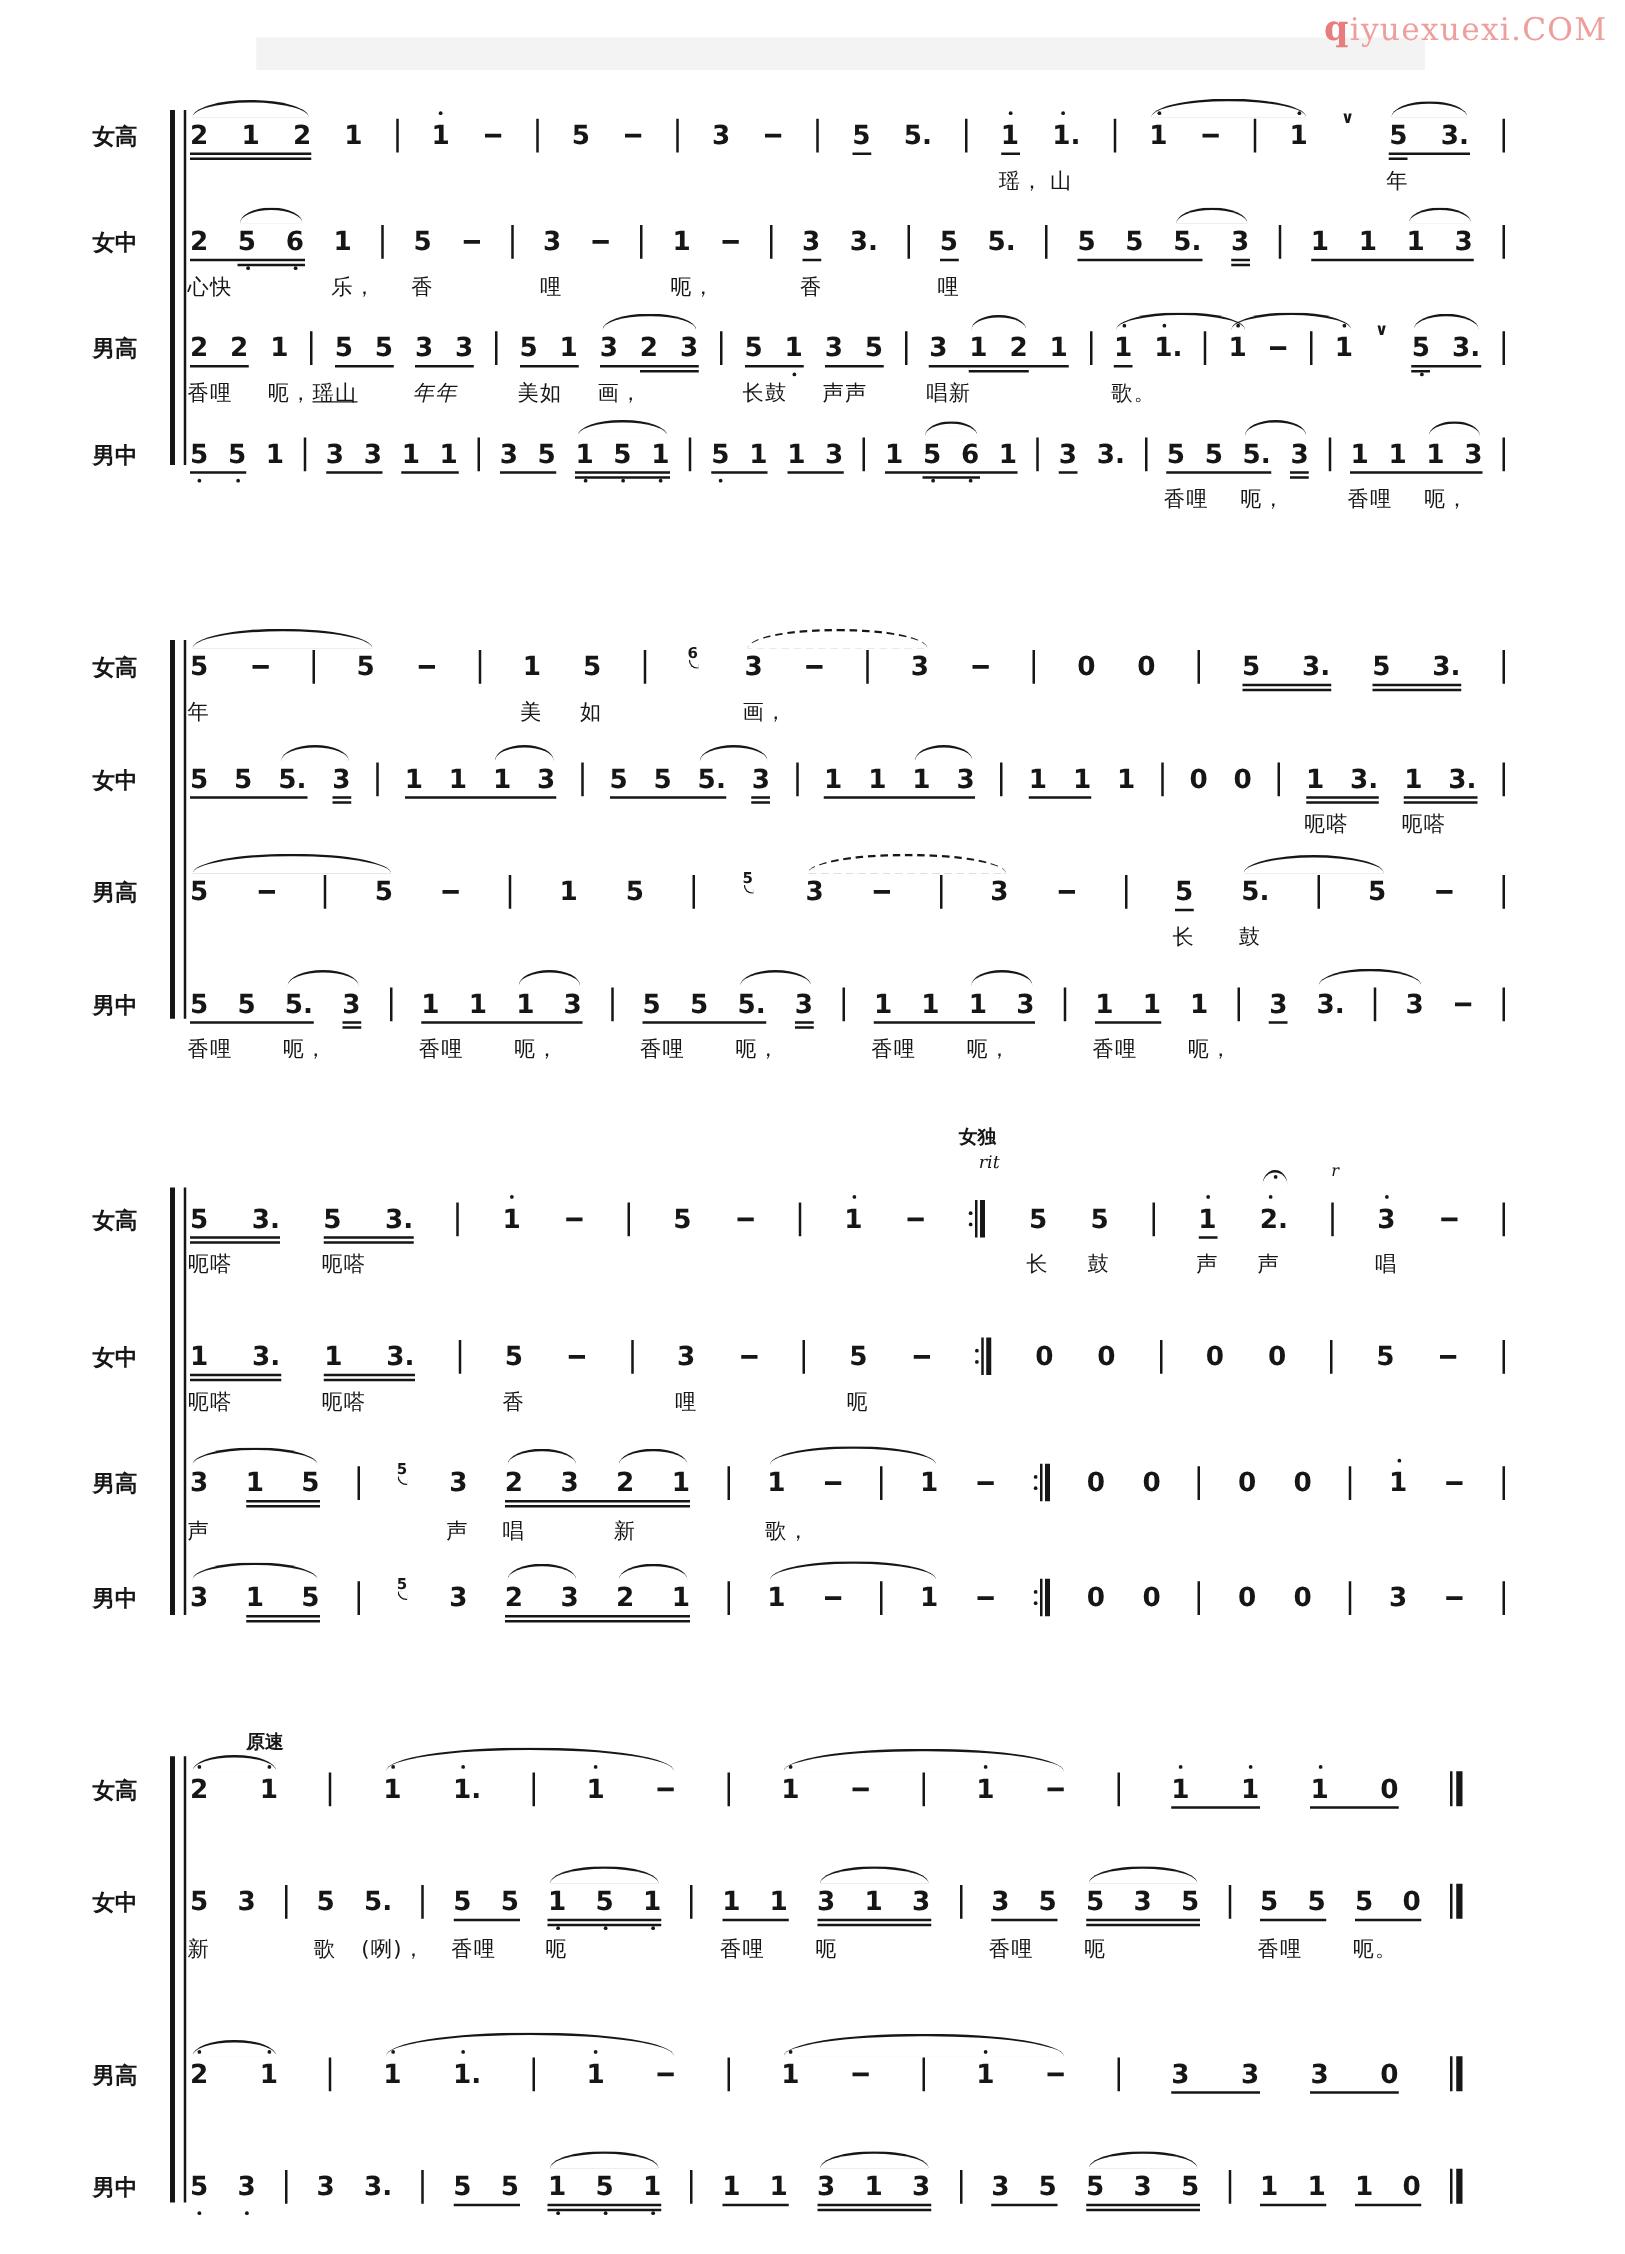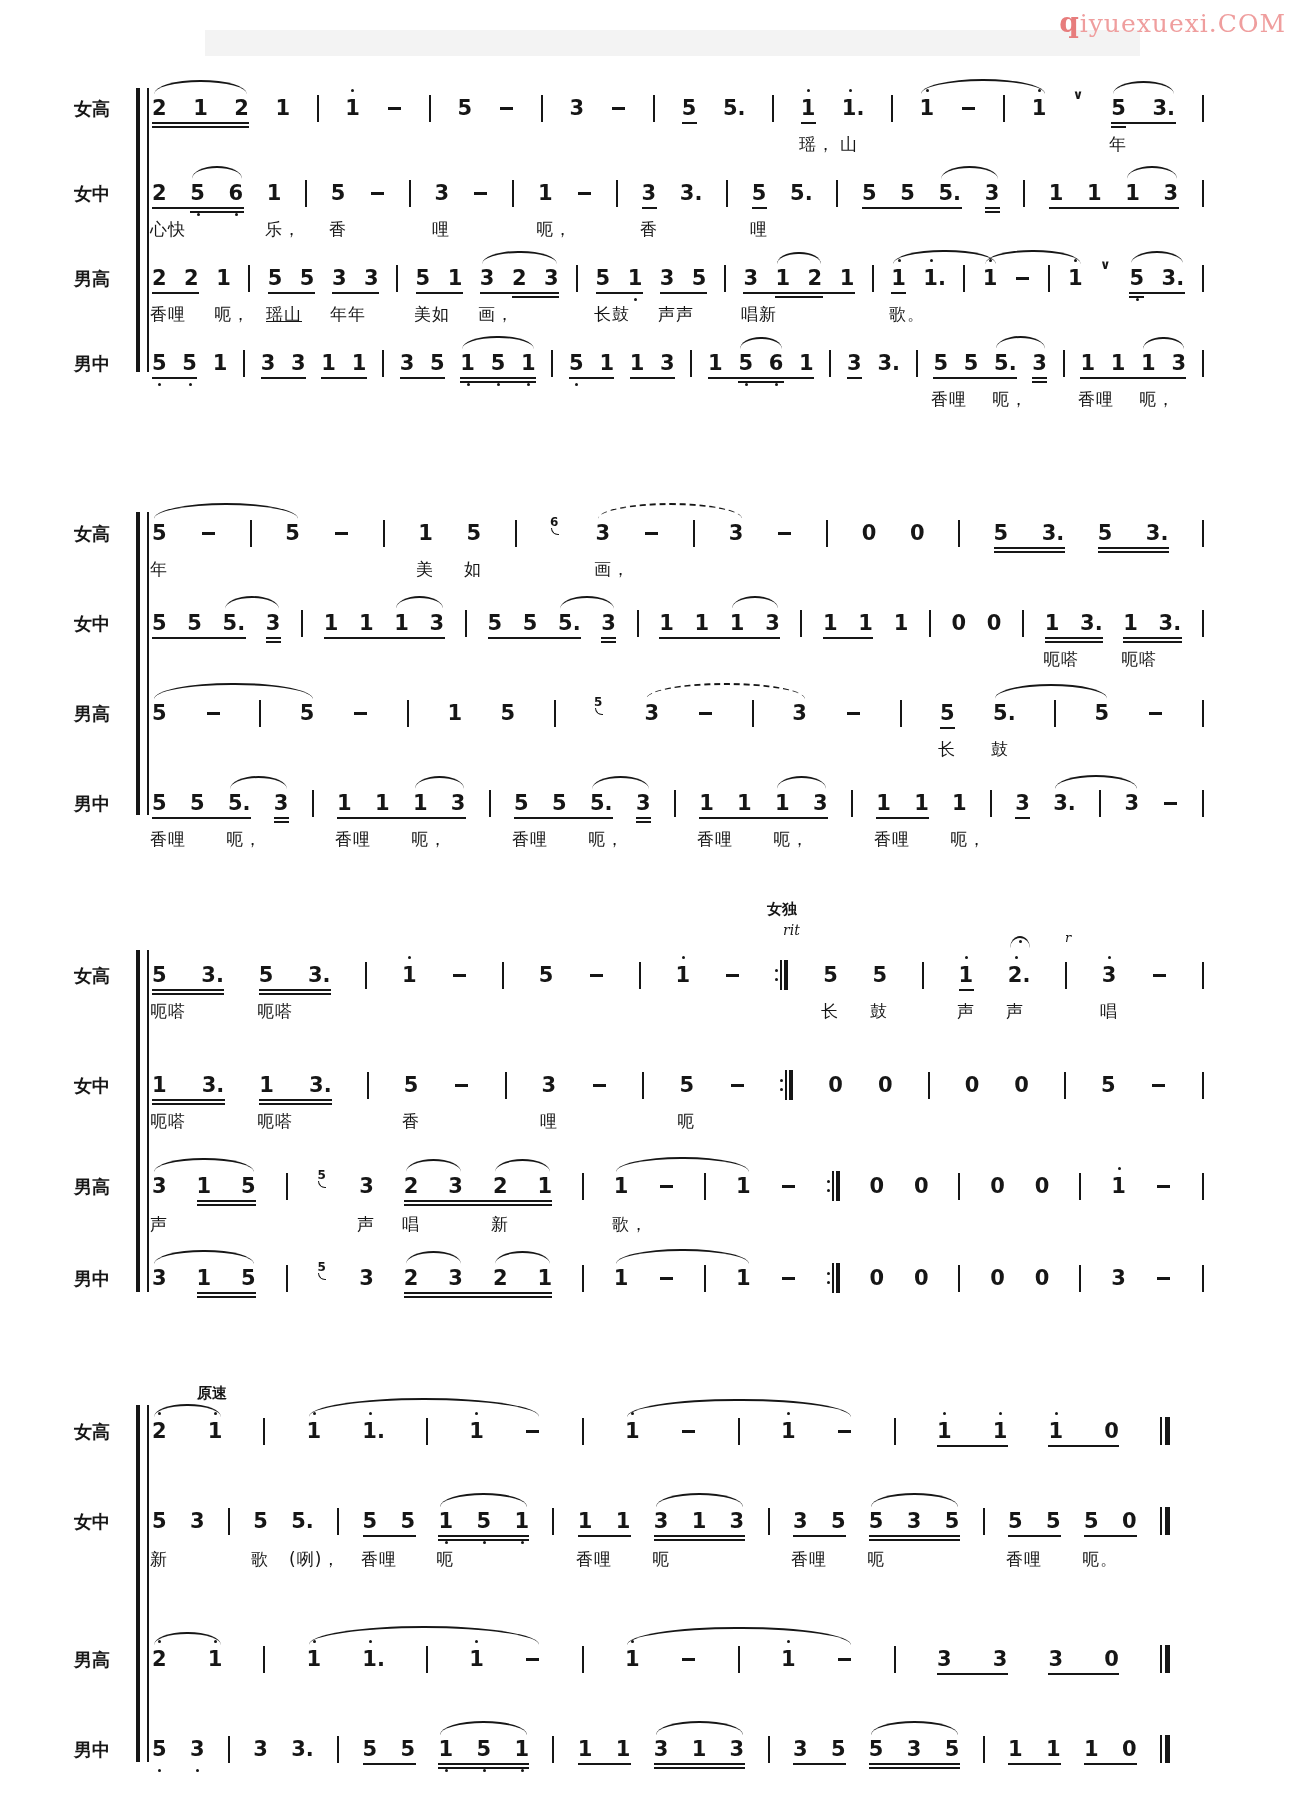--- a/index.html
+++ b/index.html
@@ -217,22 +217,22 @@
         <div class="beam" style="left: 739px; width: 15px; top: 27px;"></div>
         <div class="beam" style="left: 977px; width: 56px; top: 27px;"></div>
         <div class="beam" style="left: 977px; width: 15px; top: 31px;"></div>
         <div class="arc" style="left: 330px; width: 75px; height: 11.5px; top: -14.5px;"></div>
         <div class="arc" style="left: 625px; width: 44px; height: 10.4667px; top: -13.4667px;"></div>
         <div class="arc" style="left: 741px; width: 103px; height: 12.4333px; top: -15.4333px;"></div>
         <div class="arc" style="left: 833px; width: 96px; height: 12.2px; top: -15.2px;"></div>
         <div class="arc" style="left: 979px; width: 52px; height: 10.7333px; top: -13.7333px;"></div>
         <div class="lyr" style="left: -2px; top: 38px;">香哩</div>
         <div class="lyr" style="left: 62px; top: 38px;">呃，</div>
-        <div class="lyr" style="left: 114px; top: 38px; text-decoration: underline;">瑶山</div>
-        <div class="lyr" style="left: 178px; top: 38px;">年年</div>
+        <div class="lyr" style="left: 98px; top: 38px; text-decoration: underline;">瑶山</div>
+        <div class="lyr" style="left: 178px; top: 38px; font-style: italic;">年年</div>
         <div class="lyr" style="left: 262px; top: 38px;">美如</div>
         <div class="lyr" style="left: 326px; top: 38px;">画，</div>
         <div class="lyr" style="left: 442px; top: 38px;">长鼓</div>
         <div class="lyr" style="left: 506px; top: 38px;">声声</div>
         <div class="lyr" style="left: 589px; top: 38px;">唱新</div>
         <div class="lyr" style="left: 737px; top: 38px;">歌。</div>
       </div>
       <div class="vlabel" style="top: 352px;">男中</div>
       <div class="row" style="top: 350px; width: 1052px;">
         <span class="tok note">5<s class="dl"></s></span>

